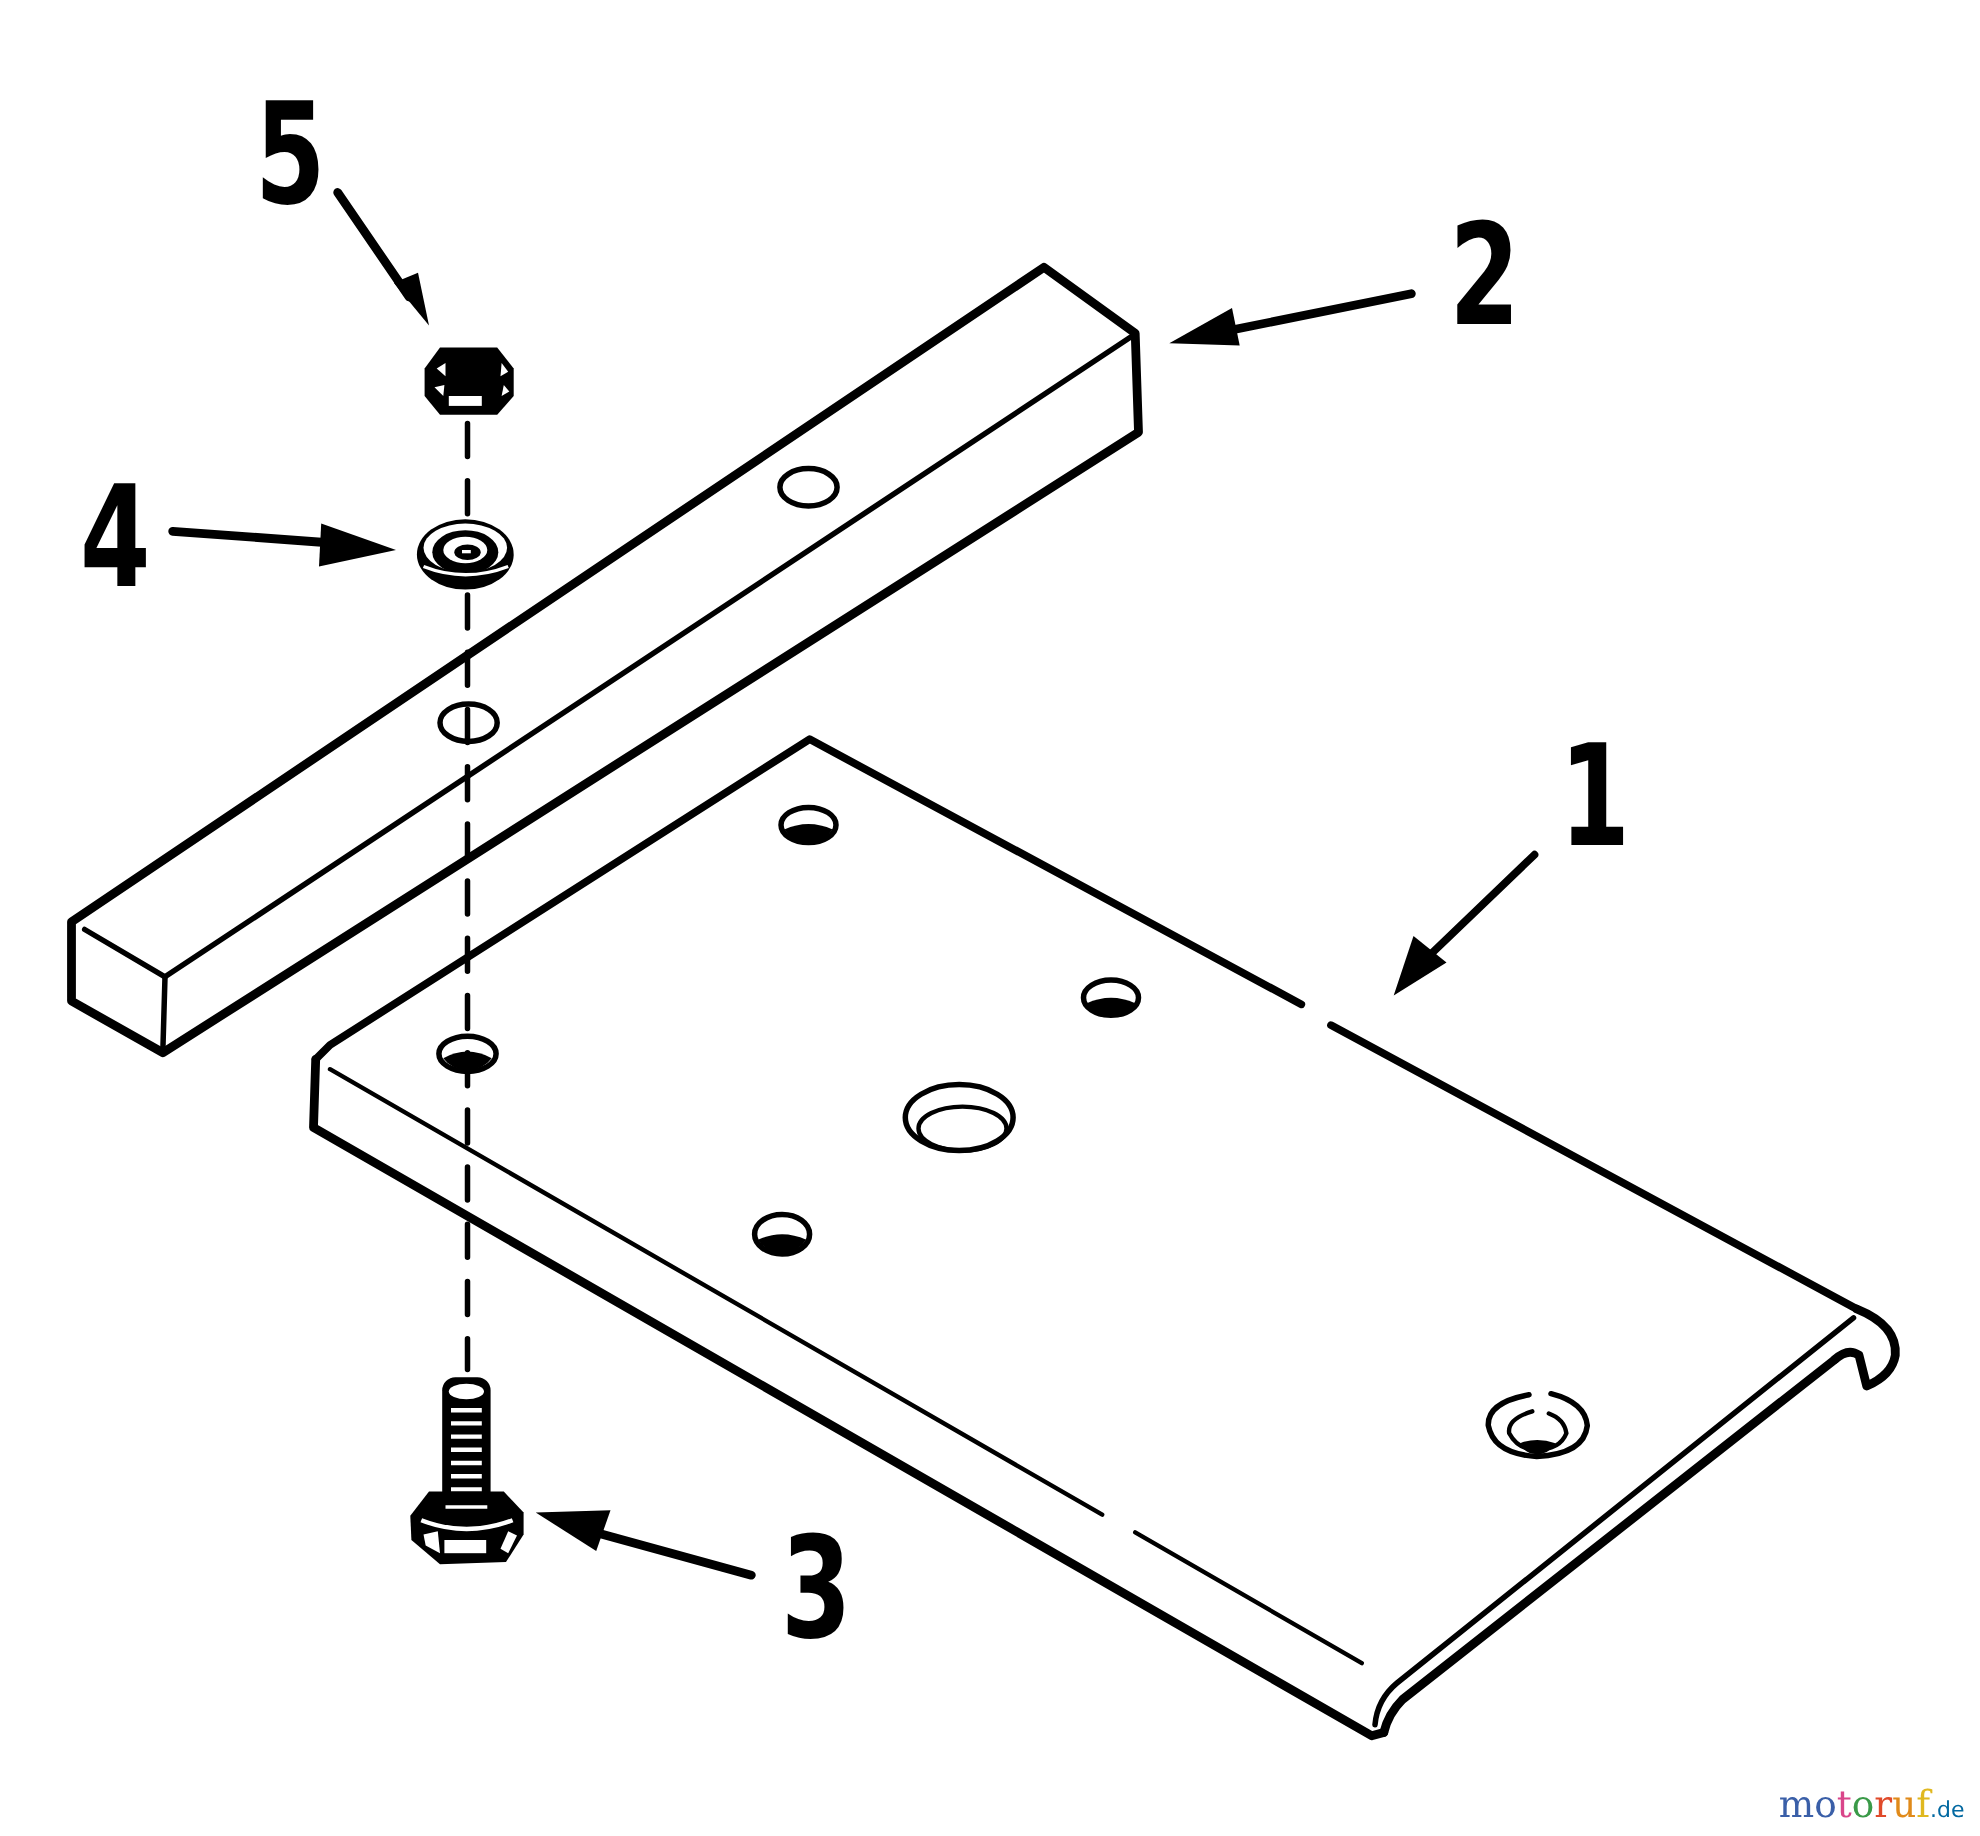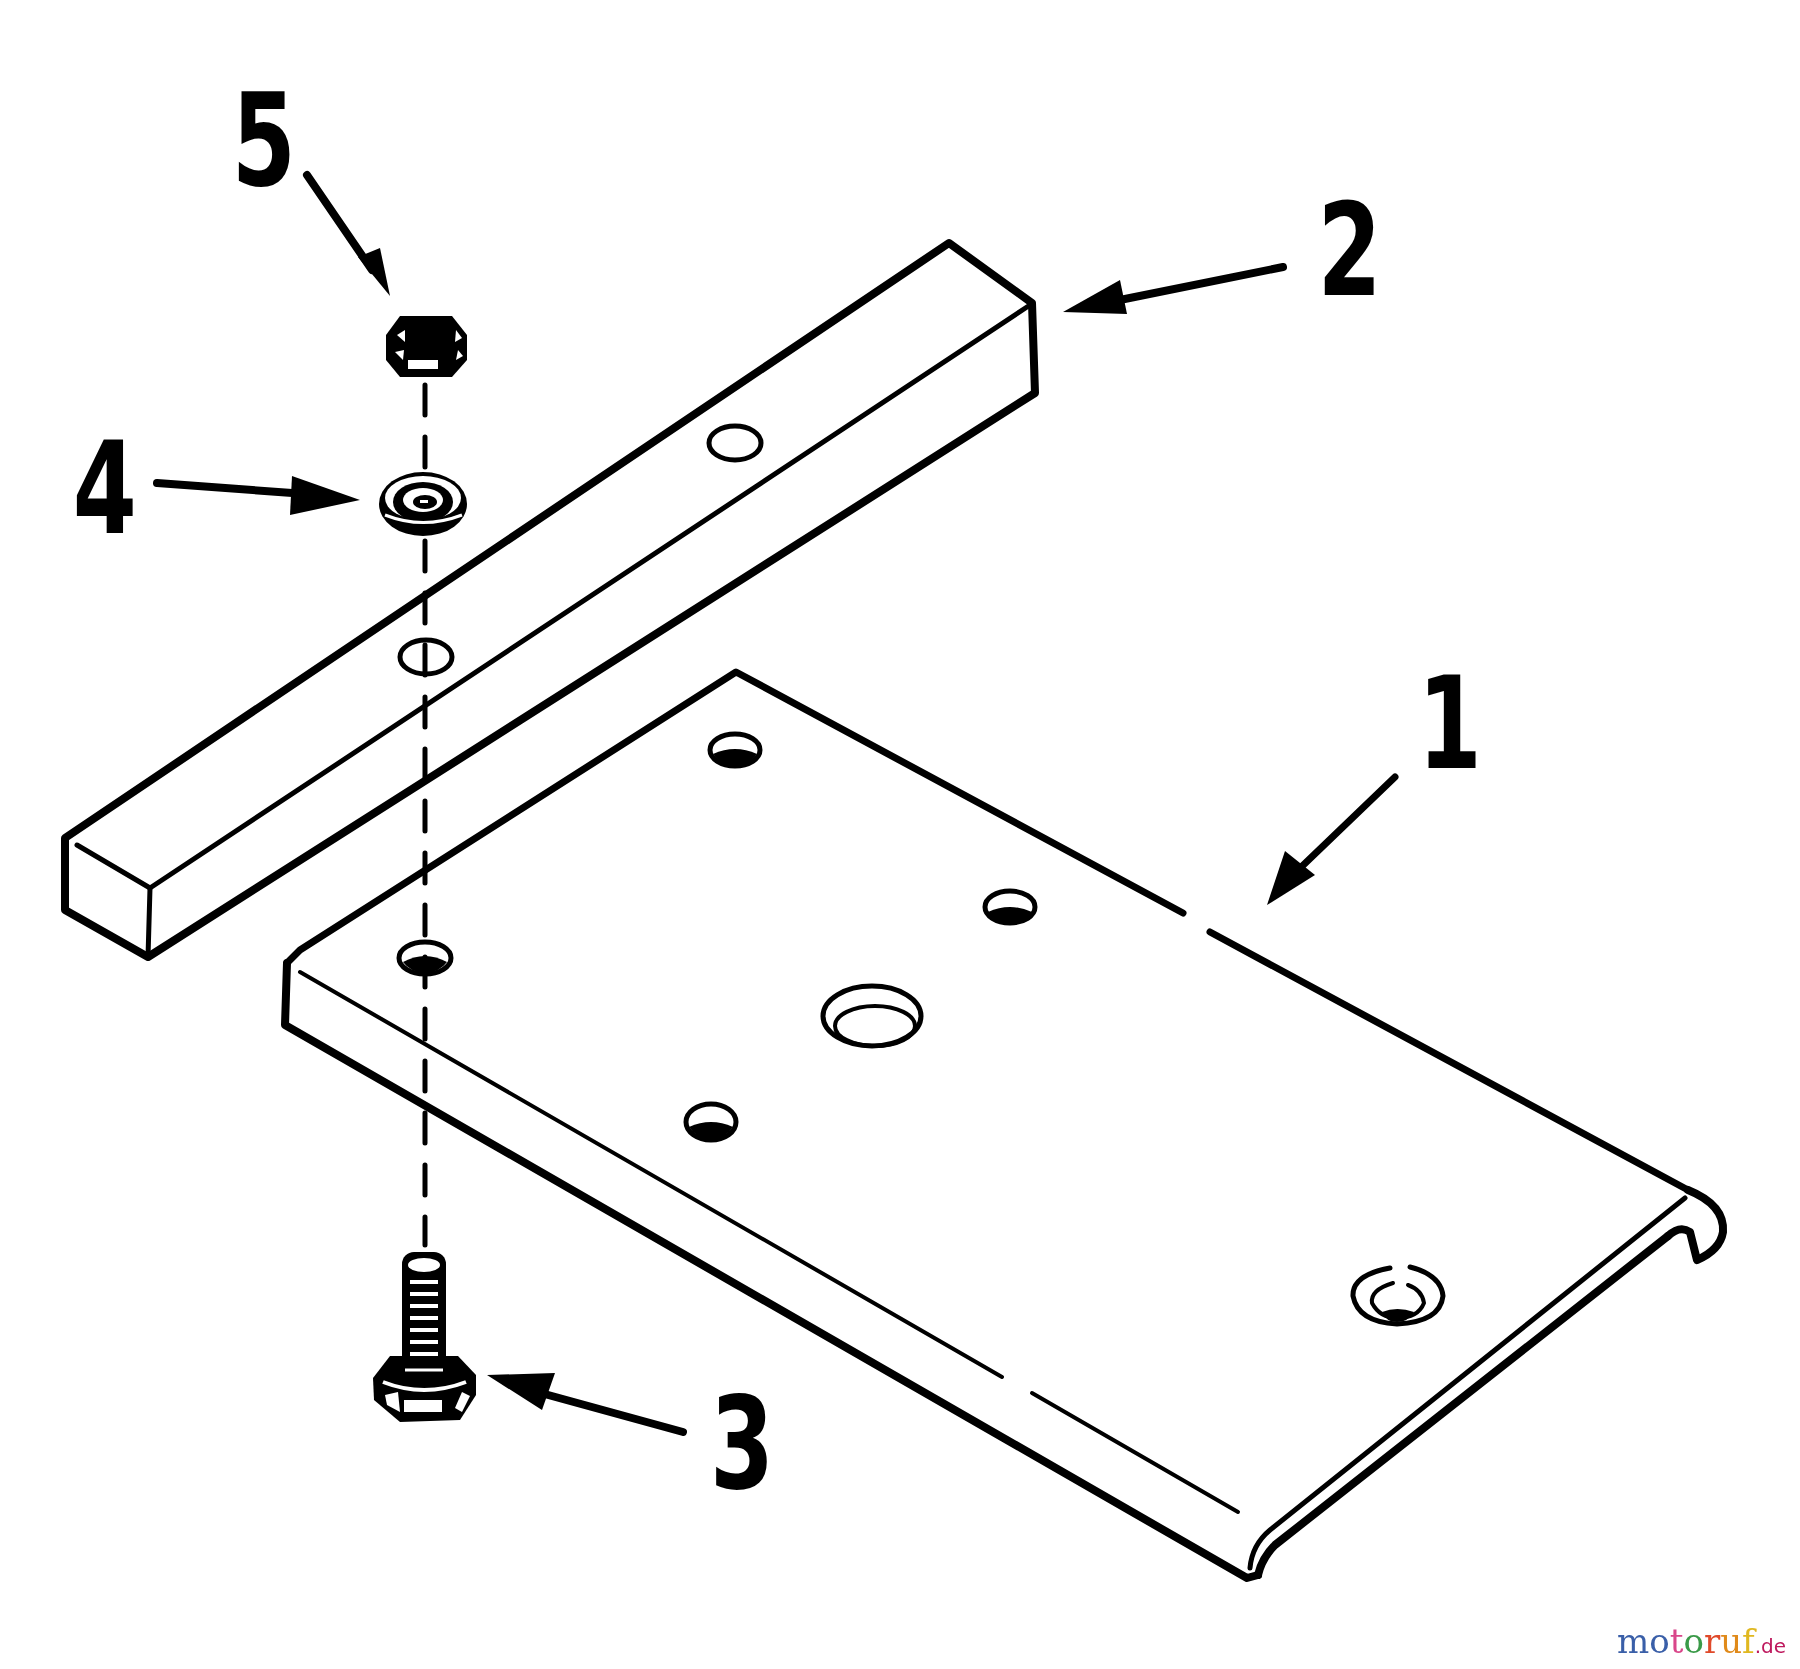--- a/index.html
+++ b/index.html
@@ -1,21 +1,21 @@
 <!DOCTYPE html>
 <html><head>
   <meta charset="utf-8">
   <style>
     html, body { margin: 0; padding: 0; background: #ffffff; }
     body { width: 1800px; height: 1669px; position: relative; overflow: hidden; font-family: "DejaVu Sans", sans-serif; }
     #diagram { position: absolute; left: 0; top: 0; width: 1800px; height: 1669px; }
     .ln { fill: none; stroke: #000; stroke-linecap: round; stroke-linejoin: round; }
     .callout-num { font-family: "DejaVu Sans", sans-serif; font-weight: bold; fill: #000; }
     .watermark { position: absolute; right: 14px; bottom: 8px; font-family: "DejaVu Serif", serif; font-size: 34px; letter-spacing: 0px; }
-    .watermark .suffix { font-family: "DejaVu Sans", sans-serif; font-size: 20px; color: #be185d; }
+    .watermark .suffix { font-family: "DejaVu Sans", sans-serif; font-size: 20px; color: #0369a1; }
   </style>
 </head>
 <body>
 
 <svg id="diagram" viewBox="0 0 1800 1669" xmlns="http://www.w3.org/2000/svg">
 
   <g>
 
     <path class="ln" stroke-width="7" d="M287,963 L300,950 L736,672 L1183,913"></path>
     <path class="ln" stroke-width="7" d="M1210,932 L1688,1190"></path>

